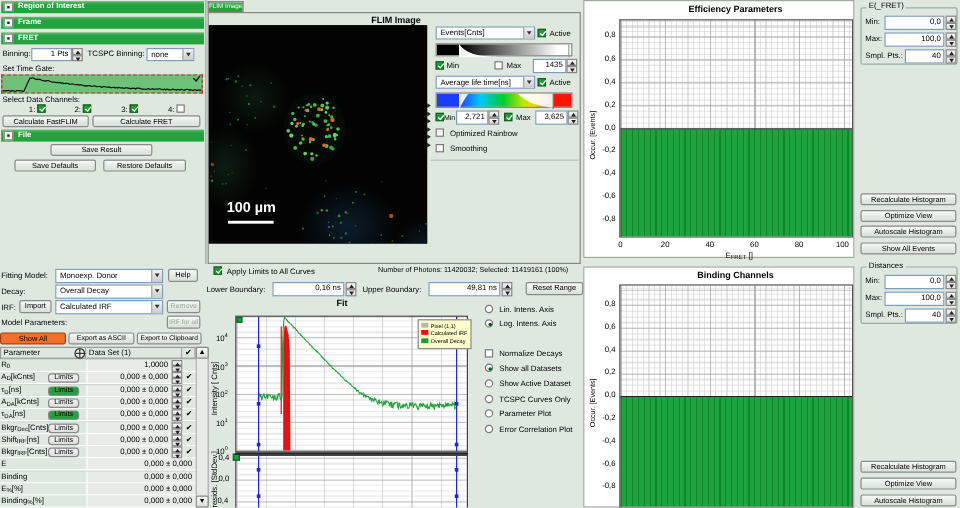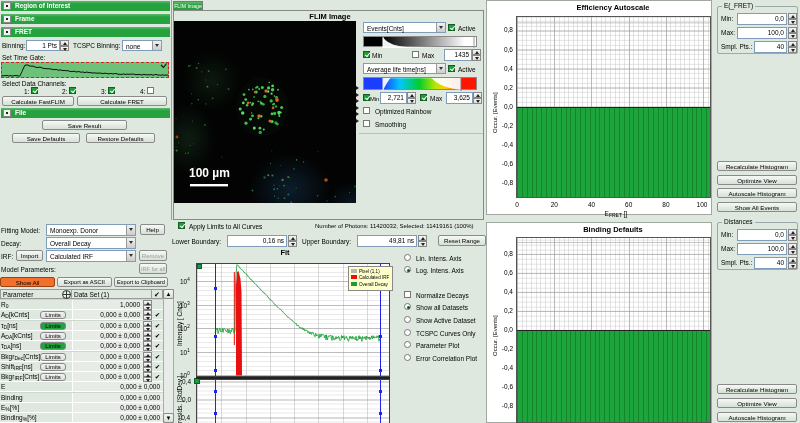--- a/index.html
+++ b/index.html
@@ -496,42 +496,42 @@
 <div class="rad" style="left:404px;top:316px"></div>
 <div class="lbl" style="left:416px;top:317px">Show Active Dataset</div>
 <div class="rad" style="left:404px;top:329px"></div>
 <div class="lbl" style="left:416px;top:330px">TCSPC Curves Only</div>
 <div class="rad" style="left:404px;top:341px"></div>
 <div class="lbl" style="left:416px;top:342px">Parameter Plot</div>
 <div class="rad" style="left:404px;top:354px"></div>
 <div class="lbl" style="left:416px;top:355px">Error Correlation Plot</div>
 
 <div class="abs white" style="left:486px;top:0px;width:226px;height:215px"></div>
-<div class="lbl8" style="left:516px;top:3px;width:194px;text-align:center;font-weight:bold">Efficiency Autoscale</div>
+<div class="lbl8" style="left:516px;top:3px;width:194px;text-align:center;font-weight:bold">Efficiency Parameters</div>
 <div class="abs" style="left:516px;top:16px;width:195px;height:182px;border:1px solid #555;background-color:#fff;background-image:repeating-linear-gradient(to bottom, rgba(150,150,150,.55) 0 1px, transparent 1px 19.06px),repeating-linear-gradient(to right, rgba(150,150,150,.55) 0 1px, transparent 1px 37.2px),repeating-linear-gradient(to bottom, rgba(200,200,200,.5) 0 1px, transparent 1px 4.76px),repeating-linear-gradient(to right, rgba(200,200,200,.5) 0 1px, transparent 1px 4.65px);background-position:0 13.4px, 0 0, 0 3.88px, 0 0;"></div>
 <div class="abs" style="left:517px;top:107px;width:193px;height:90px;background:repeating-linear-gradient(to right, #138629 0 1px, #1ea43c 1px 4.85px);border-top:1px solid #222"></div>
 <div class="lbl" style="left:494px;top:26.4px;width:19px;text-align:right">0,8</div>
 <div class="lbl" style="left:494px;top:45.5px;width:19px;text-align:right">0,6</div>
 <div class="lbl" style="left:494px;top:64.5px;width:19px;text-align:right">0,4</div>
 <div class="lbl" style="left:494px;top:83.6px;width:19px;text-align:right">0,2</div>
 <div class="lbl" style="left:494px;top:102.7px;width:19px;text-align:right">0,0</div>
 <div class="lbl" style="left:494px;top:121.7px;width:19px;text-align:right">-0,2</div>
 <div class="lbl" style="left:494px;top:140.8px;width:19px;text-align:right">-0,4</div>
 <div class="lbl" style="left:494px;top:159.8px;width:19px;text-align:right">-0,6</div>
 <div class="lbl" style="left:494px;top:178.9px;width:19px;text-align:right">-0,8</div>
 <div class="vert" style="left:492px;top:132.65px">Occur. [Events]</div>
 <div class="lbl" style="left:509px;top:201px;width:16px;text-align:center">0</div>
 <div class="lbl" style="left:546.3px;top:201px;width:16px;text-align:center">20</div>
 <div class="lbl" style="left:583.5px;top:201px;width:16px;text-align:center">40</div>
 <div class="lbl" style="left:620.7px;top:201px;width:16px;text-align:center">60</div>
 <div class="lbl" style="left:657.9px;top:201px;width:16px;text-align:center">80</div>
 <div class="lbl" style="left:694px;top:201px;width:16px;text-align:center">100</div>
 <div class="lbl" style="left:576px;top:210px;width:80px;text-align:center">E<sub>FRET</sub> []</div>
 <div class="abs white" style="left:486px;top:222px;width:226px;height:201px"></div>
-<div class="lbl8" style="left:516px;top:225px;width:194px;text-align:center;font-weight:bold">Binding Defaults</div>
+<div class="lbl8" style="left:516px;top:225px;width:194px;text-align:center;font-weight:bold">Binding Channels</div>
 <div class="abs" style="left:516px;top:237px;width:195px;height:186px;border:1px solid #555;background-color:#fff;background-image:repeating-linear-gradient(to bottom, rgba(150,150,150,.55) 0 1px, transparent 1px 19.06px),repeating-linear-gradient(to right, rgba(150,150,150,.55) 0 1px, transparent 1px 37.2px),repeating-linear-gradient(to bottom, rgba(200,200,200,.5) 0 1px, transparent 1px 4.76px),repeating-linear-gradient(to right, rgba(200,200,200,.5) 0 1px, transparent 1px 4.65px);background-position:0 16.0px, 0 0, 0 1.72px, 0 0;"></div>
 <div class="abs" style="left:517px;top:330px;width:193px;height:92px;background:repeating-linear-gradient(to right, #138629 0 1px, #1ea43c 1px 4.85px);border-top:1px solid #222"></div>
 <div class="lbl" style="left:494px;top:250px;width:19px;text-align:right">0,8</div>
 <div class="lbl" style="left:494px;top:269px;width:19px;text-align:right">0,6</div>
 <div class="lbl" style="left:494px;top:288px;width:19px;text-align:right">0,4</div>
 <div class="lbl" style="left:494px;top:307px;width:19px;text-align:right">0,2</div>
 <div class="lbl" style="left:494px;top:326px;width:19px;text-align:right">0,0</div>
 <div class="lbl" style="left:494px;top:345px;width:19px;text-align:right">-0,2</div>
 <div class="lbl" style="left:494px;top:364px;width:19px;text-align:right">-0,4</div>
 <div class="lbl" style="left:494px;top:383px;width:19px;text-align:right">-0,6</div>

